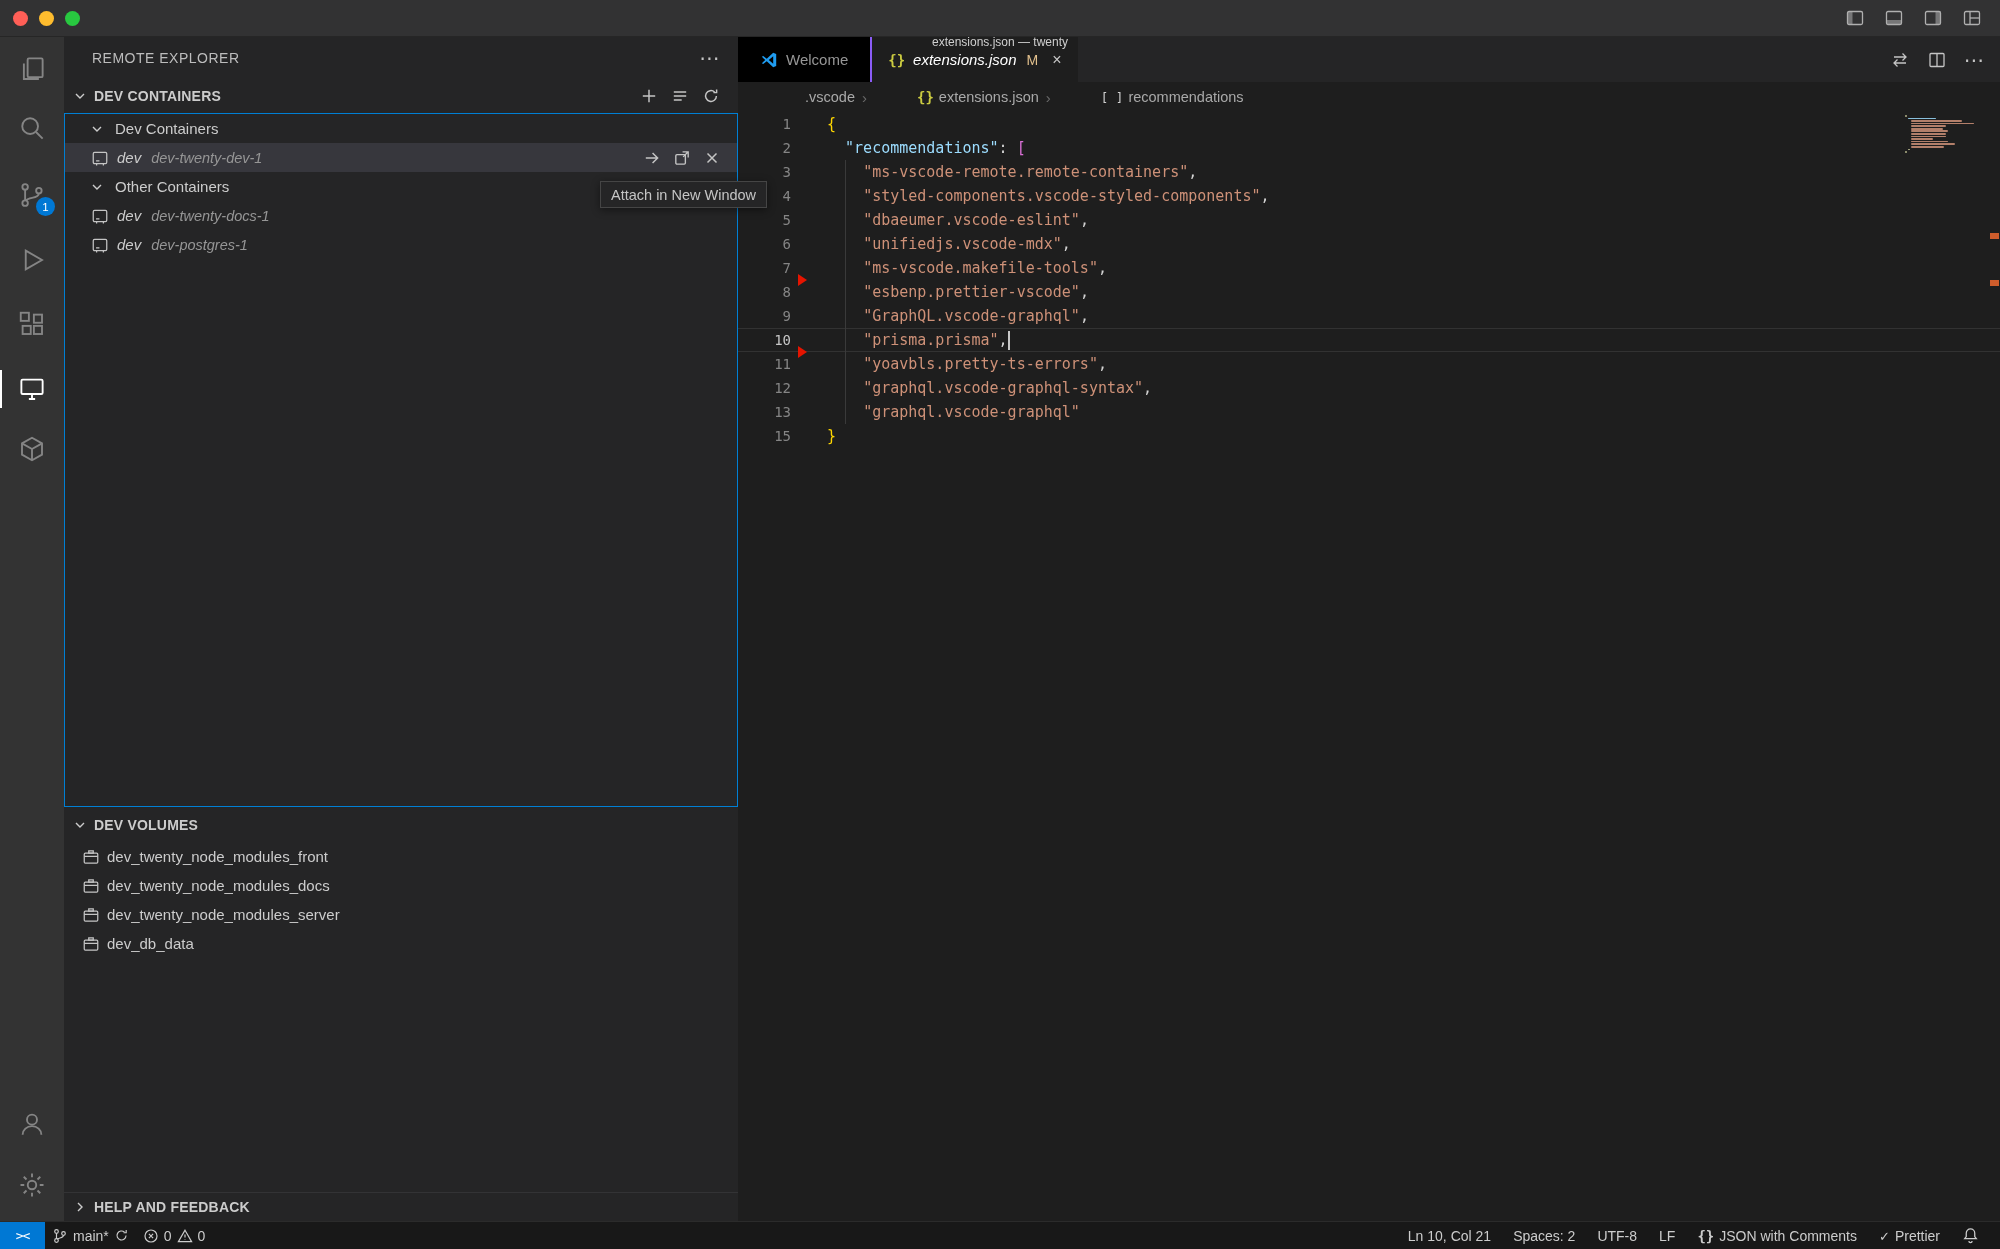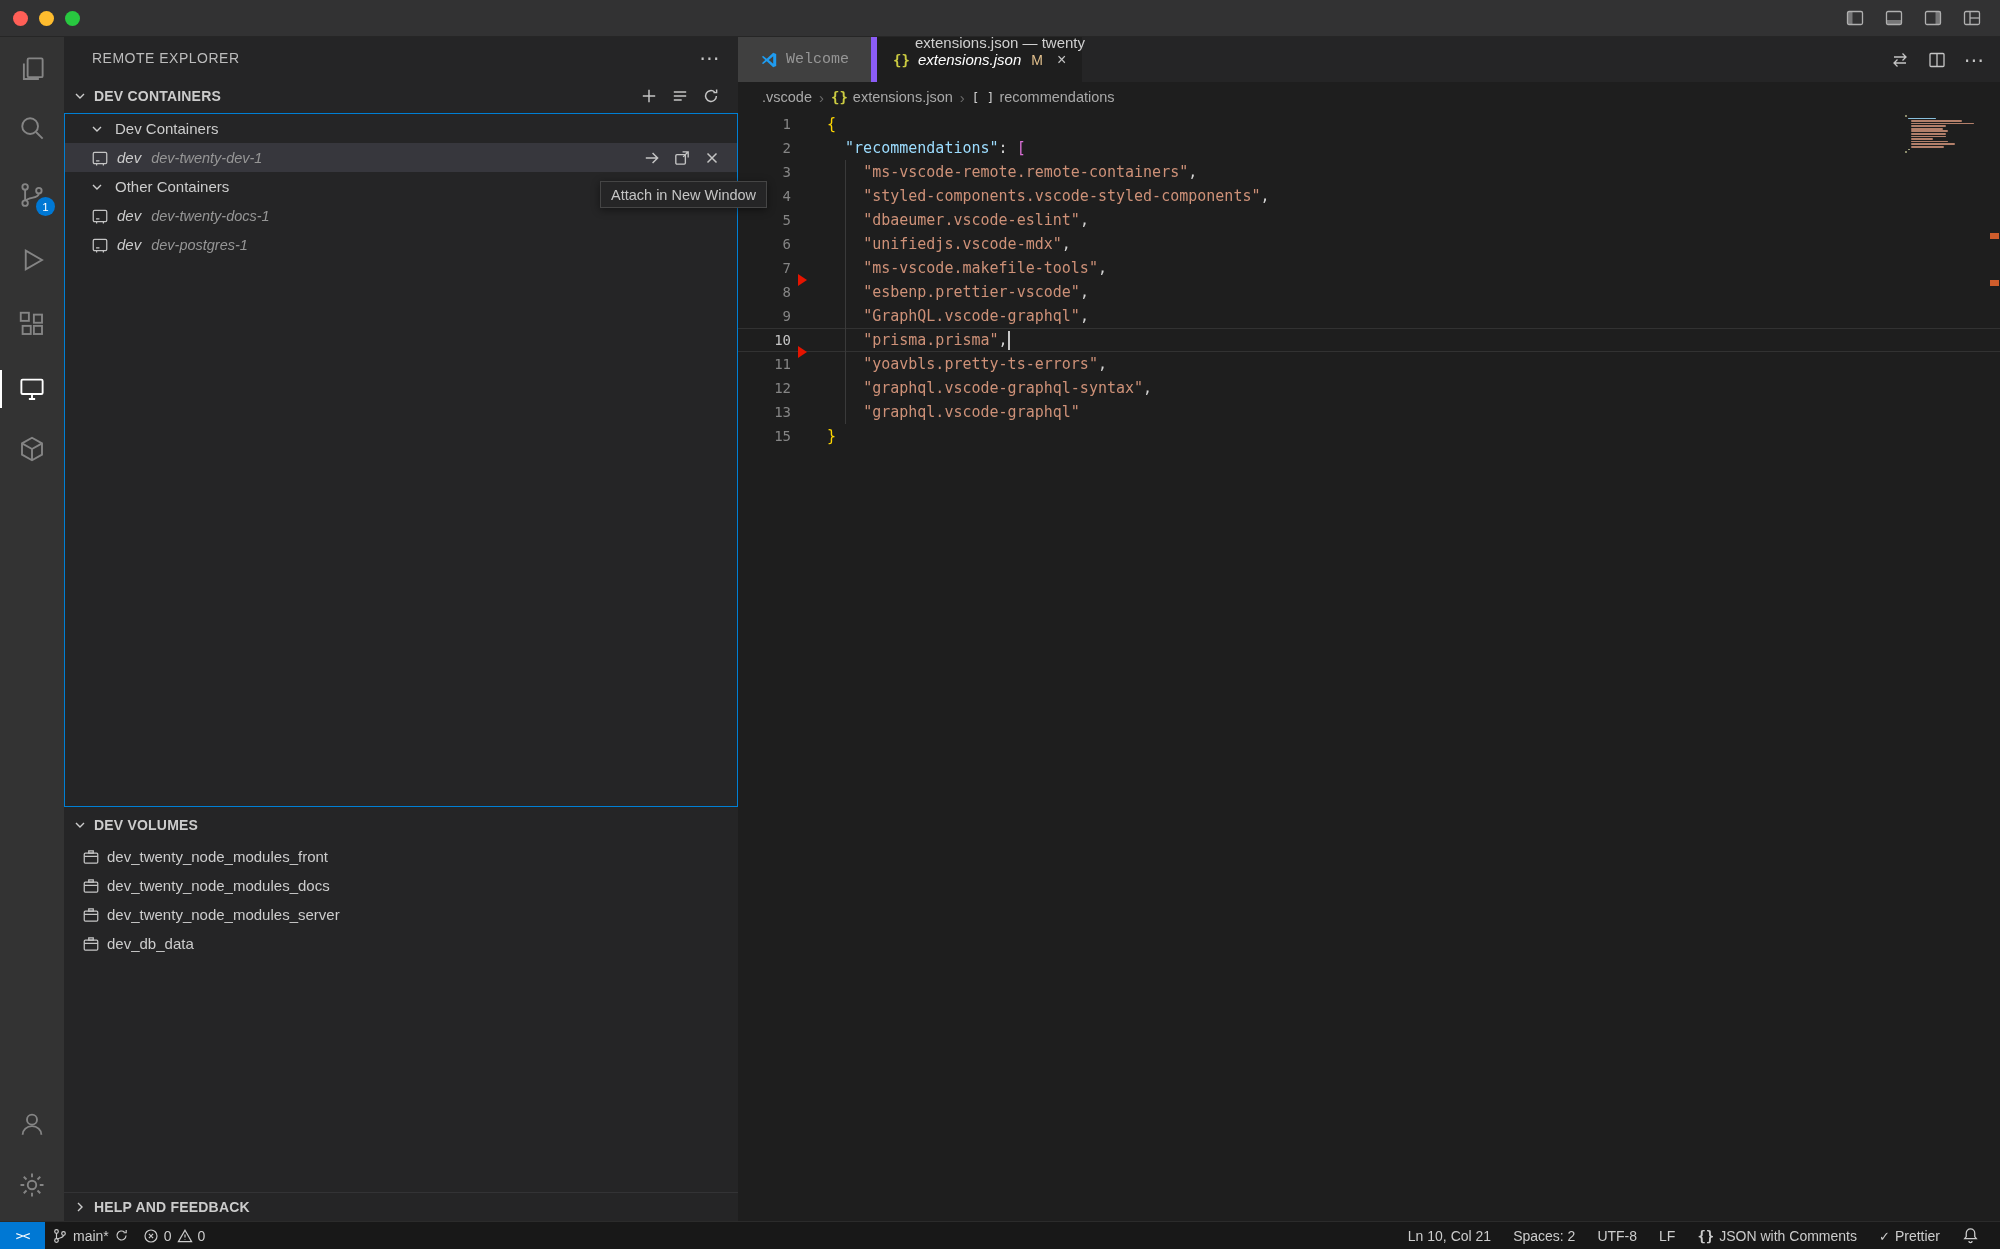--- a/index.html
+++ b/index.html
@@ -4,21 +4,21 @@
 <style>
   * { margin:0; padding:0; box-sizing:border-box; }
   html,body { width:2000px; height:1249px; background:#1e1e1e; font-family:"Liberation Sans","DejaVu Sans",sans-serif; overflow:hidden; color:#cccccc; }
   .window { width:2000px; height:1249px; display:flex; flex-direction:column; position:relative; }
 
   
   .titlebar { height:37px; flex:none; background:#323233; border-bottom:1px solid #262626; display:flex; align-items:center; position:relative; }
   .traffic { display:flex; gap:11px; margin-left:13px; }
   .tl { width:15px; height:15px; border-radius:50%; }
   .tl.red{ background:#ff5f57; } .tl.yellow{ background:#febc2e; } .tl.green{ background:#28c840; }
-  .tb-title { position:absolute; left:0; right:0; text-align:center; font-size:15px; color:#cfcfcf; pointer-events:none;margin-top:48px; }
+  .tb-title { position:absolute; left:0; right:0; text-align:center; font-size:12px; color:#cfcfcf; pointer-events:none;margin-top:48px; }
   .tb-actions { margin-left:auto; display:flex; gap:19px; margin-right:18px; }
   .tb-actions svg { display:block; }
 
   
   .main { flex:1; display:flex; min-height:0; }
 
   
   .activitybar { width:64px; flex:none; background:#333333; position:relative; }
   .ab-item { position:absolute; left:0; width:64px; height:48px; display:flex; align-items:center; justify-content:center; cursor:pointer; }
   .ab-item svg { stroke:#858585; fill:none; stroke-width:1.5; }
@@ -48,32 +48,32 @@
   .sidebar-spacer { flex:1; }
   .help-header { border-top:1px solid #333335;margin-top:40px; }
 
   
   .tooltip { position:absolute; left:600px; top:181px; height:27px; display:flex; align-items:center; padding:0 10px; background:#252526; border:1px solid #454545; color:#c5c5c5; font-size:14.5px; z-index:60; box-shadow:0 2px 8px rgba(0,0,0,.45); white-space:nowrap; }
 
   
   .editor { flex:1; min-width:0; display:flex; flex-direction:column; background:#1e1e1e; }
   .tabbar { height:45px; flex:none; background:#252526; display:flex; align-items:stretch; }
   .tab { display:flex; align-items:center; gap:8px; padding:0 16px; font-size:15px; cursor:pointer; }
-  .tab.inactive { background:#404040; color:#969696; border-right:6px solid #8b5cf6; padding:0 22px;font-family:Liberation Mono, monospace; }
+  .tab.inactive { background:#000000; color:#969696; border-right:2px solid #8b5cf6; padding:0 22px; }
   .tab.active { background:#1e1e1e; color:#ffffff; }
   .tab.active .tab-label { font-style:italic; }
   .tab .mod { color:#e2c08d; font-size:14px; margin-left:2px; }
   .tab .close { color:#c5c5c5; font-size:16px; margin-left:6px; }
   .json-ic { color:#cbcb41; font-family:"DejaVu Sans Mono",monospace; font-size:14px; font-weight:bold; }
   .tab-actions { margin-left:auto; display:flex; align-items:center; gap:17px; padding-right:16px; color:#c5c5c5; }
   .tab-actions .more { font-size:20px; cursor:pointer; }
   .breadcrumb { height:30px; flex:none; display:flex; align-items:center; padding-left:24px; font-size:14.5px; color:#a9a9a9; gap:7px; }
   .breadcrumb .sep { color:#6a6a6a; font-size:15px; }
   .breadcrumb .arr-ic { color:#cfcfcf; font-family:"DejaVu Sans Mono",monospace; font-size:12.5px; }
-  .crumb { display:flex; align-items:flex-end; gap:5px; cursor:pointer; }
+  .crumb { display:flex; align-items:flex-end; gap:5px; cursor:pointer;margin-left:43px; }
 
   
   .code-area { flex:1; position:relative; overflow:hidden; }
   .code-line { display:flex; height:24px; line-height:24px; font-family:"DejaVu Sans Mono",monospace; font-size:15px; position:relative; }
   .code-line.current { box-shadow: inset 0 1px 0 #323232, inset 0 -1px 0 #323232; }
   .line-num { width:53px; flex:none; text-align:right; color:#858585; font-size:14px; }
   .code-line.current .line-num { color:#c6c6c6; }
   .line-deco { width:36px; flex:none; }
   .line-text { white-space:pre; }
   .tok-plain{ color:#d4d4d4; } .tok-key{ color:#9cdcfe; } .tok-str{ color:#ce9178; }

